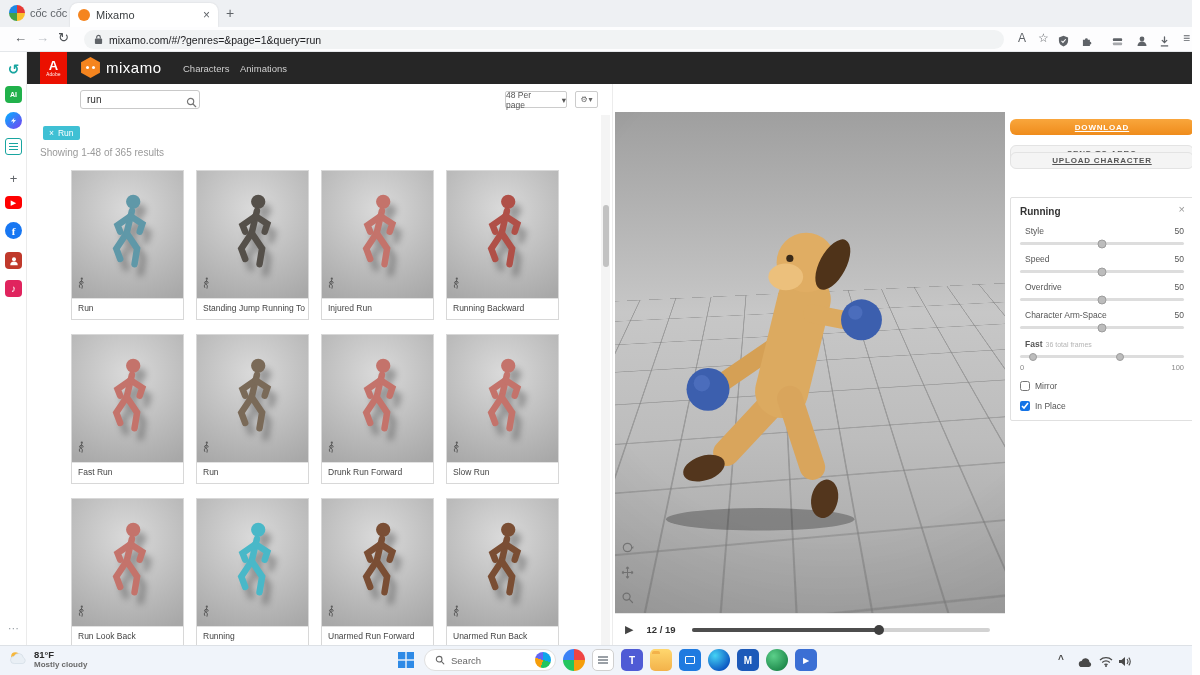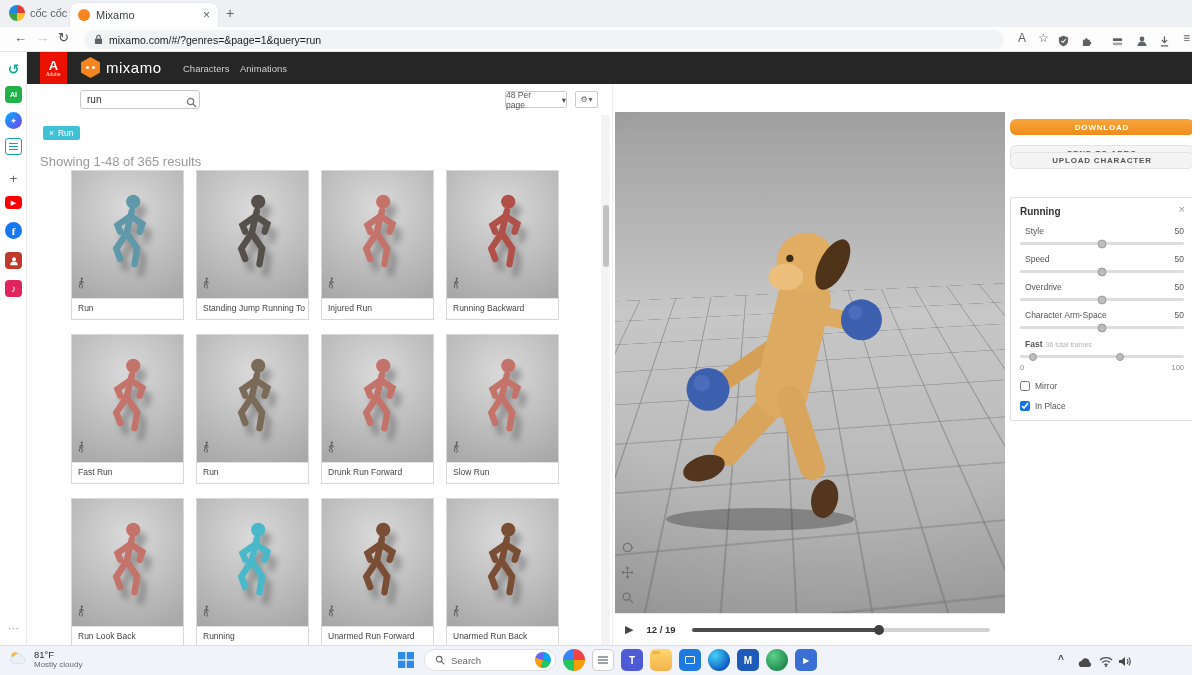--- a/index.html
+++ b/index.html
@@ -62,21 +62,21 @@
   
   .searchbox { left:80px; top:90px; width:120px; height:19px; border:1px solid #c9c9c9; border-radius:3px;
     font-size:10px; color:#333; padding:0 16px 0 6px; background:#fff; font-family:inherit; }
   .search-mag { left:186px; top:94px; color:#777; }
   .perpage { left:505px; top:91px; width:62px; height:17px; border:1px solid #ccc; border-radius:2px;
     display:flex; align-items:center; justify-content:center; gap:17px; font-size:8.5px; color:#555; background:#fff; }
   .gearbtn { left:575px; top:91px; width:23px; height:17px; border:1px solid #ccc; border-radius:2px;
     display:flex; align-items:center; justify-content:center; gap:1px; font-size:8px; color:#666; background:#fff; }
   .chip { left:43px; top:126px; height:14px; border-radius:2px; color:#fff; font-size:8.5px;
     display:inline-flex; align-items:center; padding:0 6px; gap:4px; }
-  .results { left:40px; top:147px; font-size:13px; color:#9a9a9a;margin-top:7px; }
+  .results { left:40px; top:147px; font-size:10px; color:#9a9a9a; }
 
   .gridclip { left:27px; top:84px; width:574px; height:561px; overflow:hidden; background:#fff; z-index:0; }
   .grid { position:absolute; left:44px; top:86px; width:490px; display:grid;
     grid-template-columns:repeat(4,113px); column-gap:12px; row-gap:14px; }
   .card { background:#fff; border:1px solid #d8d8d8; }
   .thumb { height:127px; position:relative; display:flex; align-items:center; justify-content:center;
     background:radial-gradient(circle at 50% 30%, #dadada, #a8a8a8 95%); }
   .fig svg { width:52px; height:84px; filter:drop-shadow(6px 9px 3px rgba(0,0,0,.28)); }
   .mini { position:absolute; left:5px; bottom:4px; color:#3f3f3f; opacity:.75; }
   .mini svg { width:8px; height:13px; }
@@ -107,41 +107,41 @@
     display:flex; align-items:center; }
   .playbtn { margin-left:10px; font-size:11px; color:#444; background:none; border:none; line-height:1; }
   .fcount { margin-left:13px; font-size:9.5px; font-weight:bold; color:#333; white-space:nowrap; }
   .ptrack { margin-left:16px; width:298px; height:4px; background:#d2d2d2; border-radius:2px; position:relative; }
   .pfill { height:100%; background:#4d4d4d; border-radius:2px; }
   .pthumb { position:absolute; top:50%; transform:translate(-50%,-50%); width:10px; height:10px;
     border-radius:50%; background:#3f3f3f; }
 
   
   .rbtn { left:1010px; width:184px; display:flex; align-items:center; justify-content:center;
-    font-size:8px; font-weight:bold; letter-spacing:.8px; border-radius:6px; }
+    font-size:8px; font-weight:bold; letter-spacing:.8px; border-radius:6px;text-decoration:underline; }
   .btn-dl { top:119px; height:16px; background:linear-gradient(#f9a63c,#ef8c1c); color:#fff; border:none; }
   .btn-gray { height:17px; background:#f4f4f4; border:1px solid #e3e3e3; color:#555; }
   .btn-aero { top:145px; } .btn-upload { top:152px; }
 
   .cpanel { left:1010px; top:197px; width:184px; height:224px; border:1px solid #e0e0e0; border-radius:2px; background:#fff; }
   .cp-title { position:absolute; left:9px; top:8px; font-size:10px; font-weight:bold; color:#333; }
   .cp-close { position:absolute; right:8px; top:6px; font-size:11px; color:#999; line-height:1; }
   .srow-label { position:absolute; left:14px; font-size:8.5px; color:#555; }
   .srow-val { position:absolute; right:9px; font-size:8.5px; color:#555; }
   .strack { position:absolute; left:9px; right:9px; height:3px; background:#ddd; border-radius:2px; }
   .shandle { position:absolute; top:50%; transform:translate(-50%,-50%); width:9px; height:9px;
     background:#bcbcbc; border:1px solid #9d9d9d; border-radius:50%; }
   .trim-note { font-size:7px; color:#b5b5b5; font-weight:normal; margin-left:3px; }
   .minmax { position:absolute; font-size:7.5px; color:#888; }
   .cbrow { position:absolute; left:9px; display:flex; align-items:center; gap:5px; font-size:8.5px; color:#555; }
   .cbrow input { width:10px; height:10px; }
 
   
   .task { left:0; top:645px; width:1200px; height:30px; background:#f0f4fa; border-top:1px solid #dde1e6; }
-  .weather { left:8px; top:649px; display:flex; align-items:flex-end; gap:6px; }
+  .weather { left:8px; top:649px; display:flex; align-items:flex-end; gap:6px;font-weight:bold; }
   .wtxt .t1 { font-size:9.5px; color:#2b2b2b; }
   .wtxt .t2 { font-size:8px; color:#6a6a6a; }
   .centerbar { left:395px; top:649px; display:flex; align-items:center; gap:7px; }
   .tsearch { width:132px; height:22px; background:#fff; border:1px solid #e0e0e0; border-radius:12px;
     display:flex; align-items:center; padding:0 4px 0 10px; gap:6px; }
   .tsearch .ph { flex:1; font-size:9.5px; color:#666; }
   .tsearch .bing { width:16px; height:16px; border-radius:50%;
     background:conic-gradient(#0ea5e9 0 30%, #22c55e 0 55%, #f59e0b 0 80%, #6366f1 0 100%); }
   .appico { width:22px; height:22px; border-radius:5px; display:flex; align-items:center; justify-content:center;
     color:#fff; font-size:10px; font-weight:bold; }

